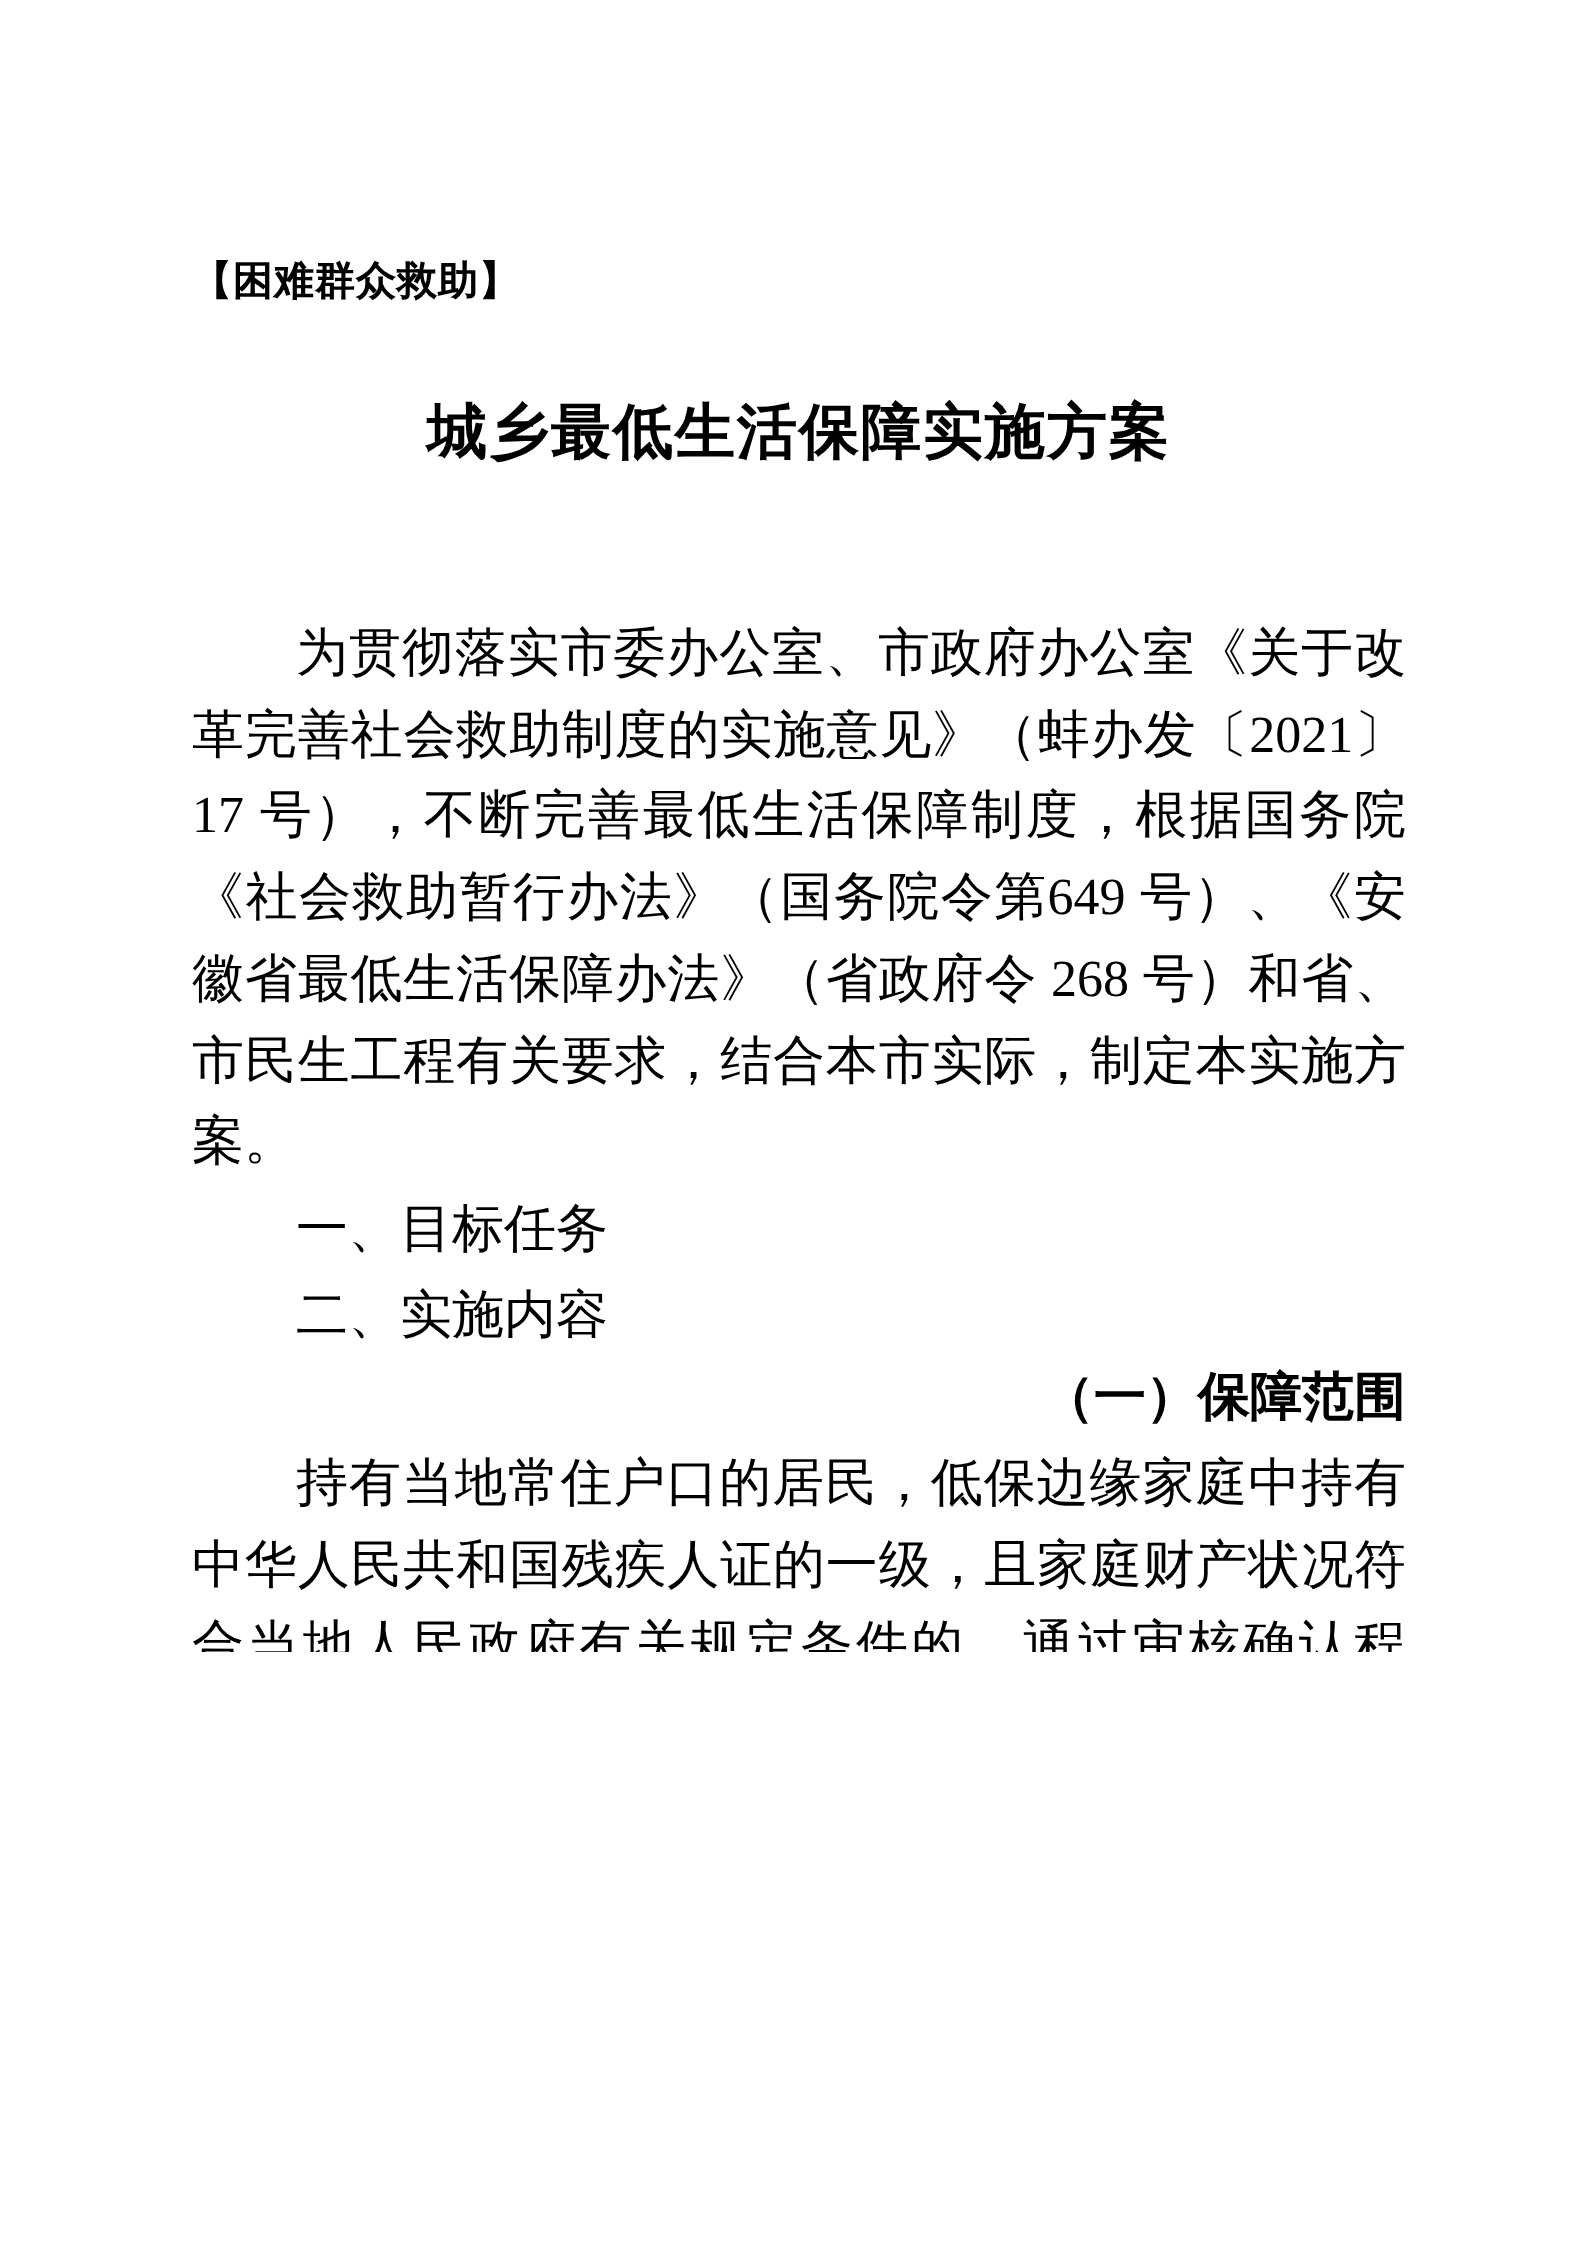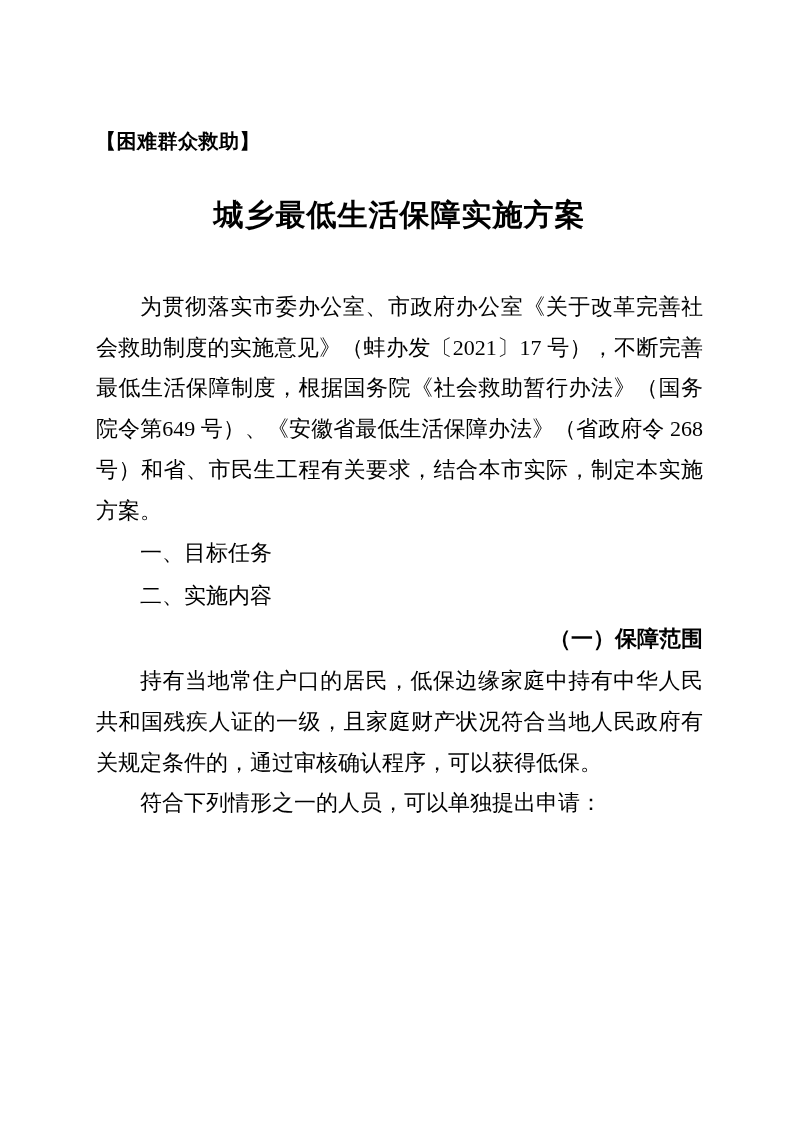--- a/index.html
+++ b/index.html
@@ -21,37 +21,37 @@
   .tag-line {
     font-family: "Liberation Sans", sans-serif;
     font-weight: bold;
     font-size: 20px;
     line-height: 26px;
     letter-spacing: 0.5px;
   }
   .doc-title {
     margin-top: 44px;
     text-align: center;
-    font-family: Liberation Mono, monospace;
+    font-family: Liberation Sans, sans-serif;
     font-weight: bold;
     font-size: 30px;
     line-height: 38px;
     letter-spacing: 1px;
   }
   .doc-subtitle {
     margin-top: 13px;
     text-align: center;
     font-weight: bold;
     font-size: 22px;
     line-height: 28px;
     letter-spacing: 1px;
   }
   .doc-body {
-    margin-top: 51px;
-    font-size: 22px;
+    margin-top: 71px;
+    font-size: 26px;
     line-height: 40.7px;
   }
   .para {
     margin: 0;
     text-indent: 2em;
     text-align: justify;
     text-justify: inter-ideograph;
   }
   .para.last-line-left {
     text-align-last: left;

